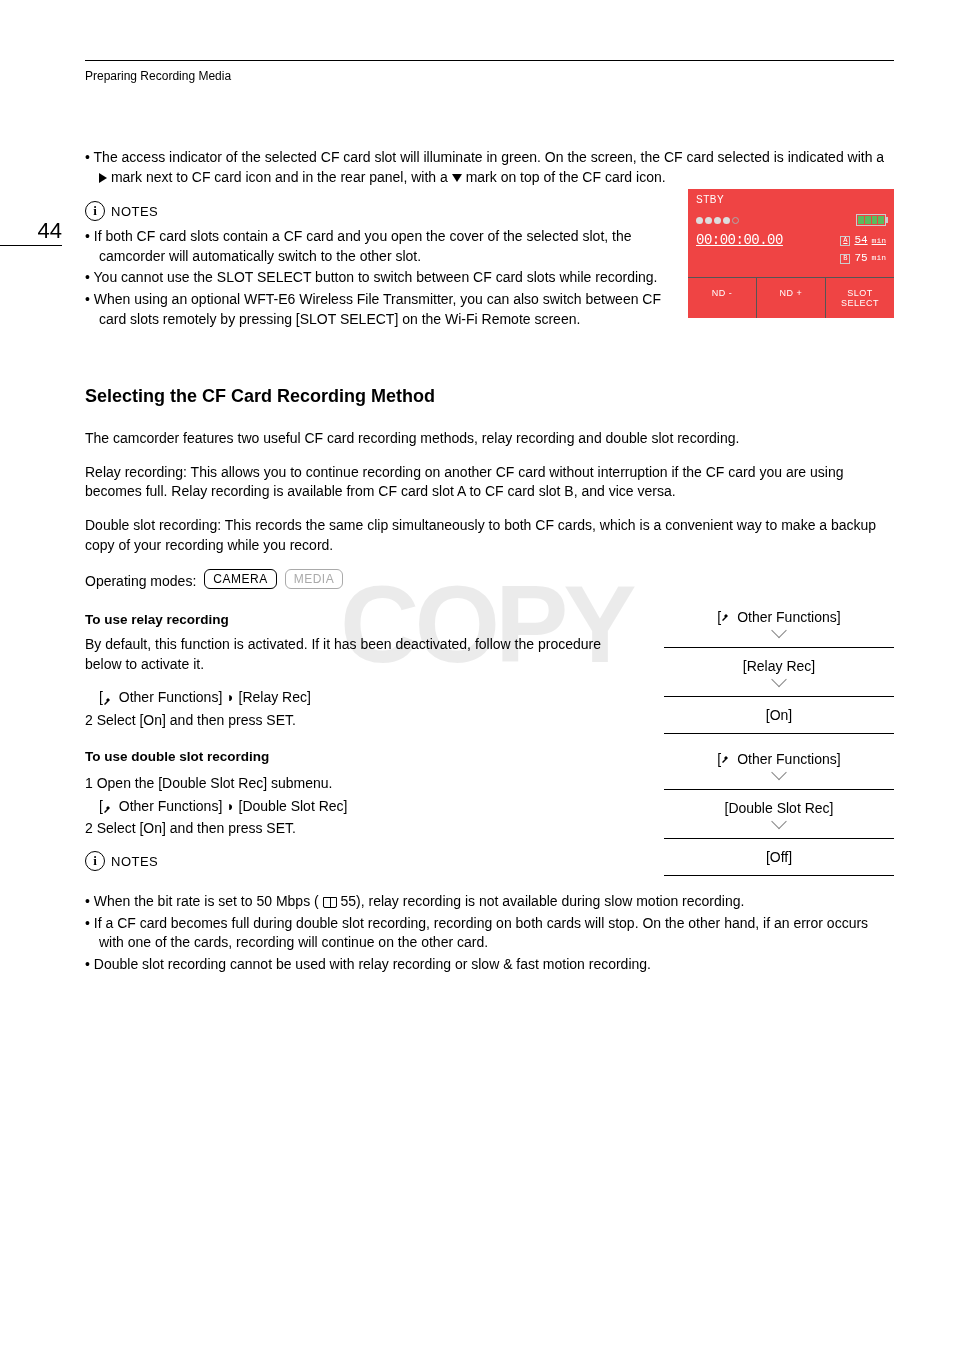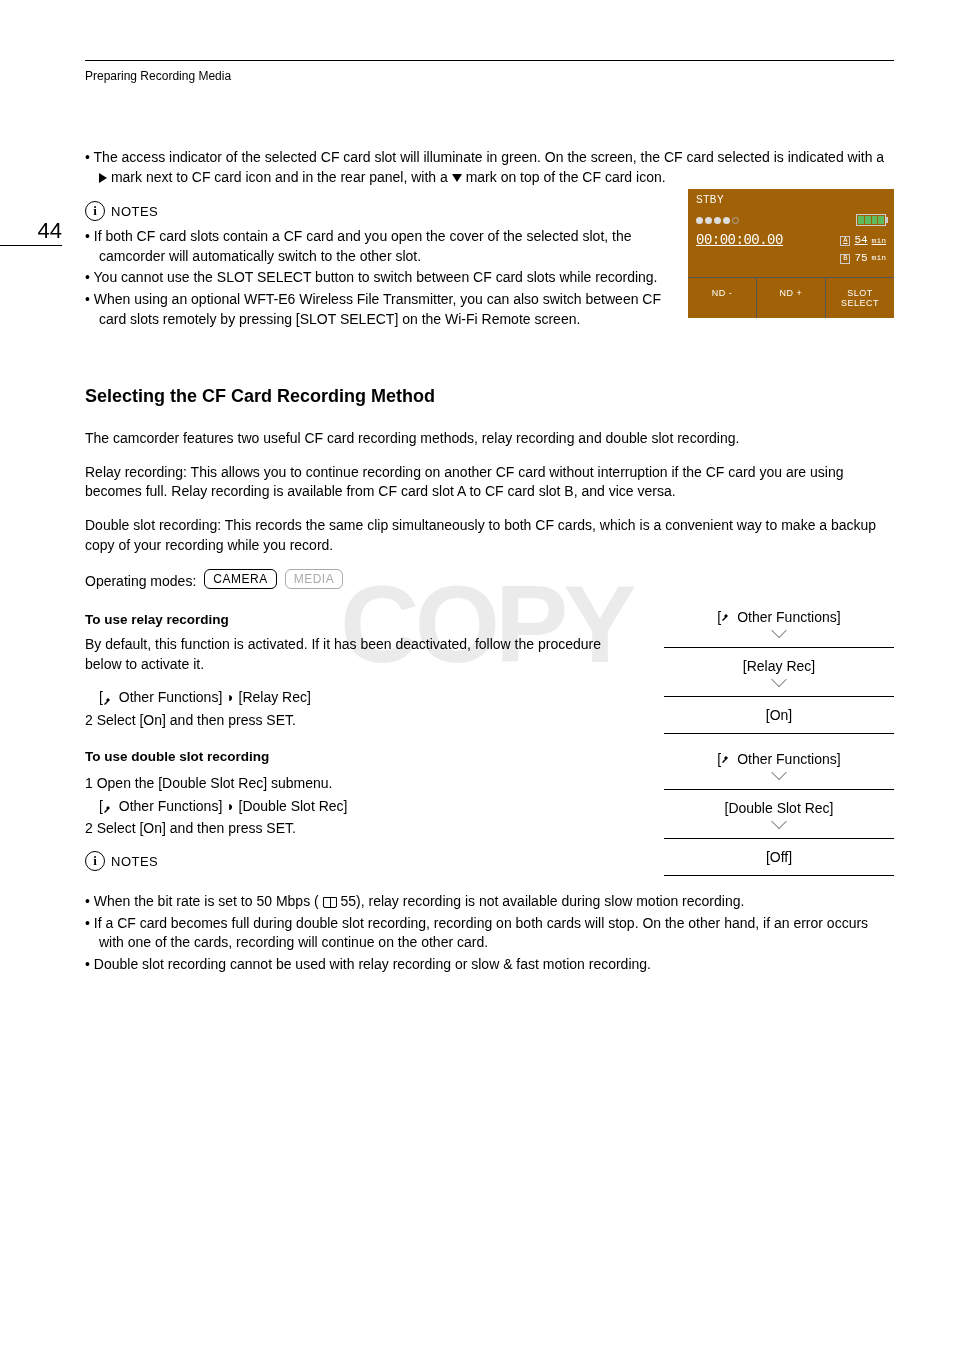--- a/index.html
+++ b/index.html
@@ -105,21 +105,21 @@
     .notes-block {
       display: flex;
       gap: 20px;
       align-items: flex-start;
     }
     .notes-text {
       flex: 1;
     }
     .screen-graphic {
       width: 206px;
-      background: #a16207;
+      background: #ef4444;
       color: #fff;
       font-size: 11px;
       font-family: Arial, sans-serif;
     }
     .screen-row1 {
       padding: 5px 8px;
       font-size: 10px;
       letter-spacing: 0.5px;
     }
     .screen-row2 {

